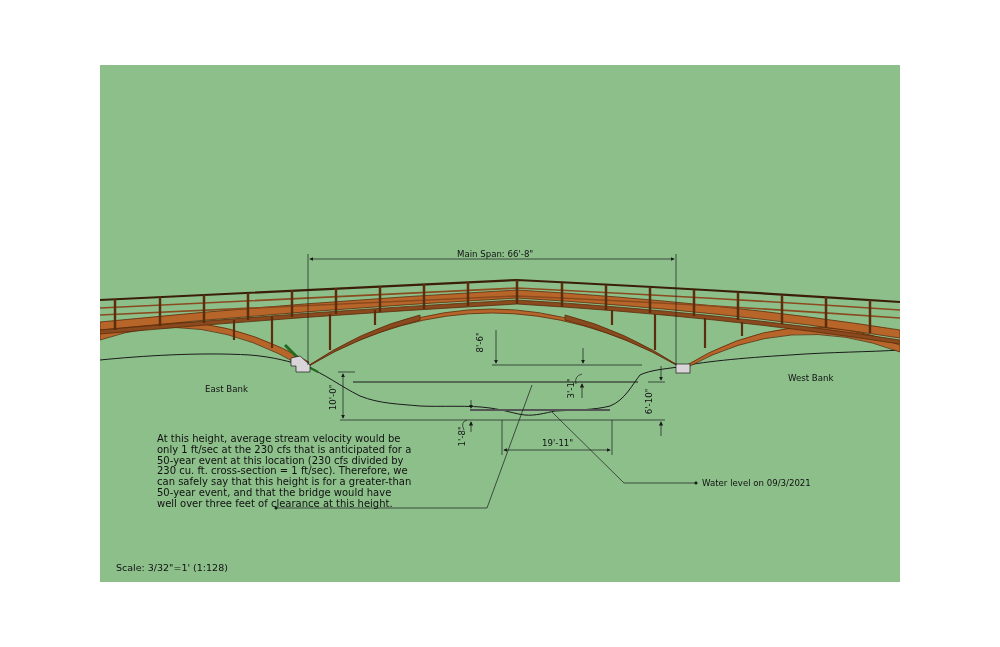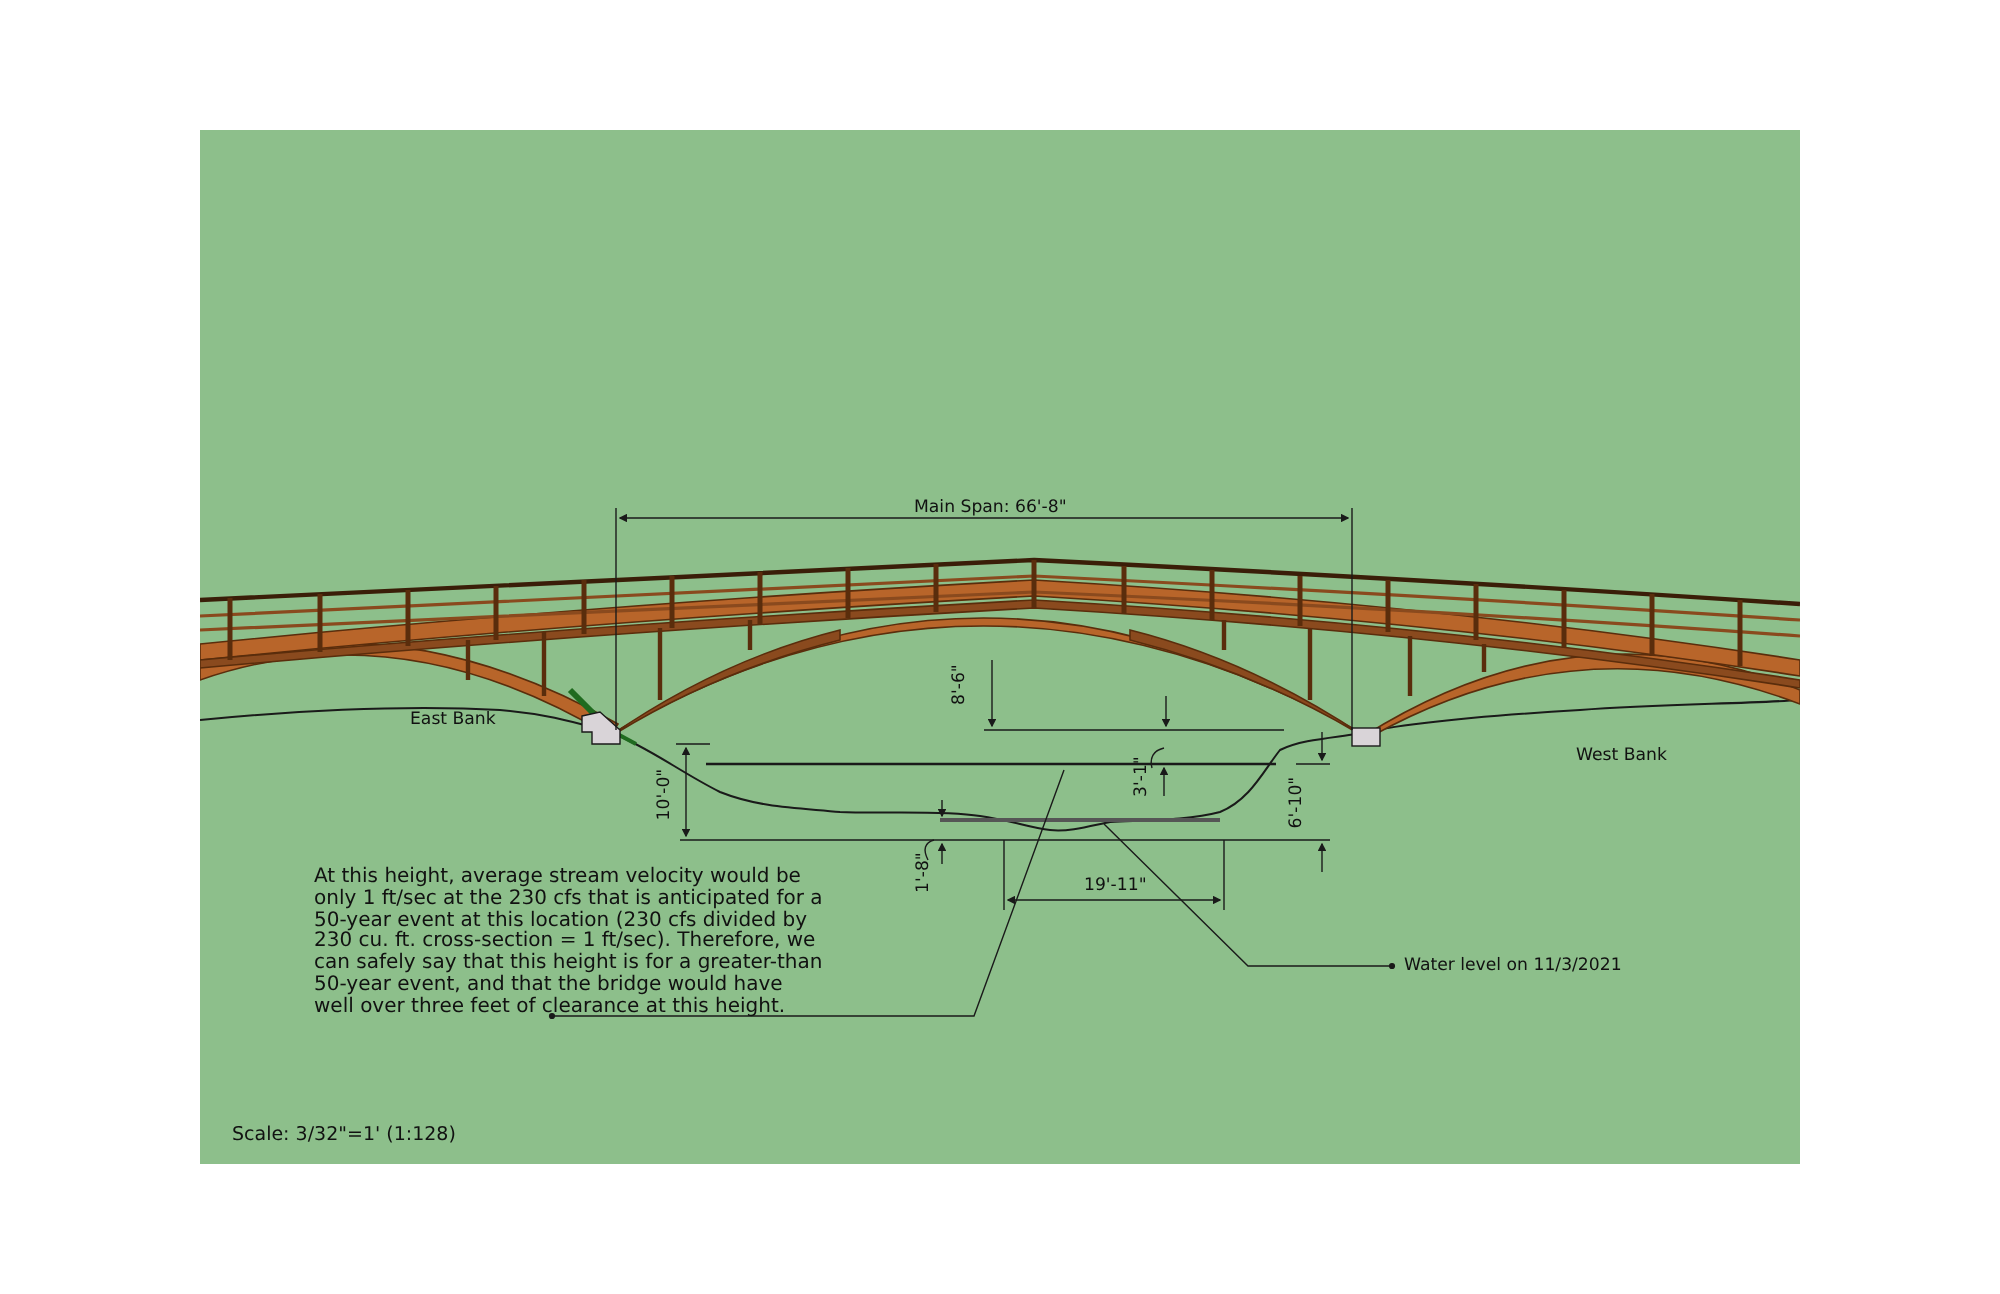--- a/index.html
+++ b/index.html
@@ -150,23 +150,23 @@
     </g>
 
     <g stroke="#1a1a1a" stroke-width="0.7" fill="none">
       <polyline points="552,412 624,483 696,483"></polyline>
       <circle cx="696" cy="483" r="1.2" fill="#1a1a1a"></circle>
     </g>
   </g>
 </svg>
 
 <span class="lbl" style="left:457px;top:250px;">Main Span: 66'-8"</span>
-<span class="lbl" style="left:205px;top:356px;">East Bank</span>
+<span class="lbl" style="left:205px;top:385px;">East Bank</span>
 <span class="lbl" style="left:788px;top:374px;">West Bank</span>
-<span class="lbl" style="left:702px;top:479px;">Water level on 11/3/2021</span>
+<span class="lbl" style="left:702px;top:479px;">Water level on 09/3/2021</span>
 
 <span class="vlbl" style="left:470px;top:338px;">8'-6"</span>
 <span class="vlbl" style="left:320px;top:393px;">10'-0"</span>
 <span class="vlbl" style="left:561px;top:384px;">3'-1"</span>
 <span class="vlbl" style="left:636px;top:397px;">6'-10"</span>
 <span class="vlbl" style="left:452px;top:432px;">1'-8"</span>
 <span class="lbl" style="left:542px;top:439px;">19'-11"</span>
 
 <div class="note">At this height, average stream velocity would be only 1 ft/sec at the 230 cfs that is anticipated for a 50-year event at this location (230 cfs divided by 230 cu. ft. cross-section = 1 ft/sec). Therefore, we can safely say that this height is for a greater-than 50-year event, and that the bridge would have well over three feet of clearance at this height.</div>
 <div class="scale">Scale: 3/32"=1' (1:128)</div>

